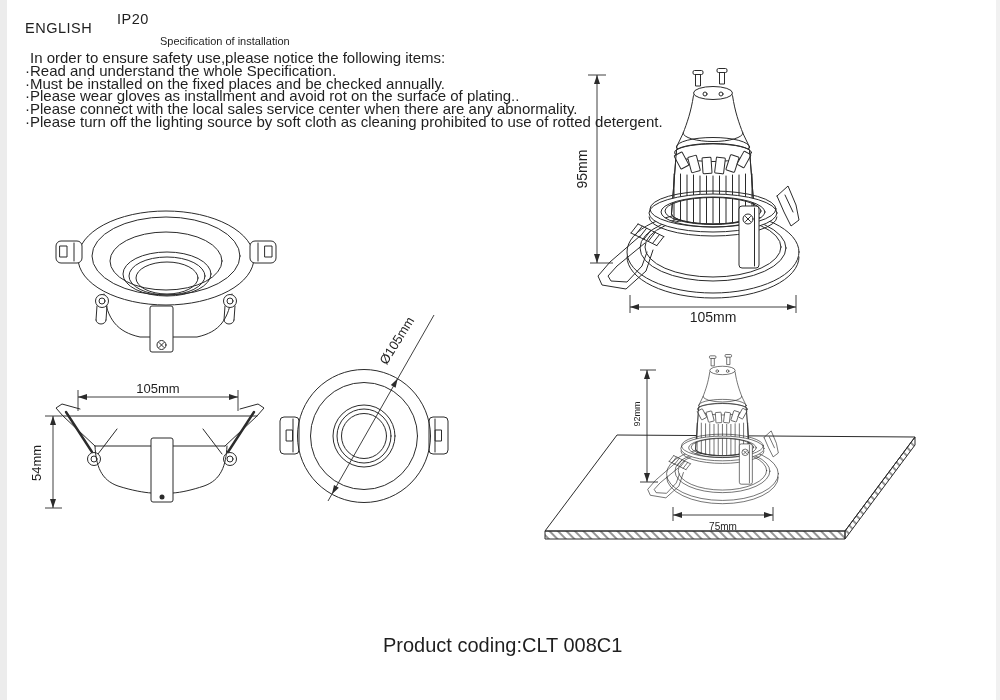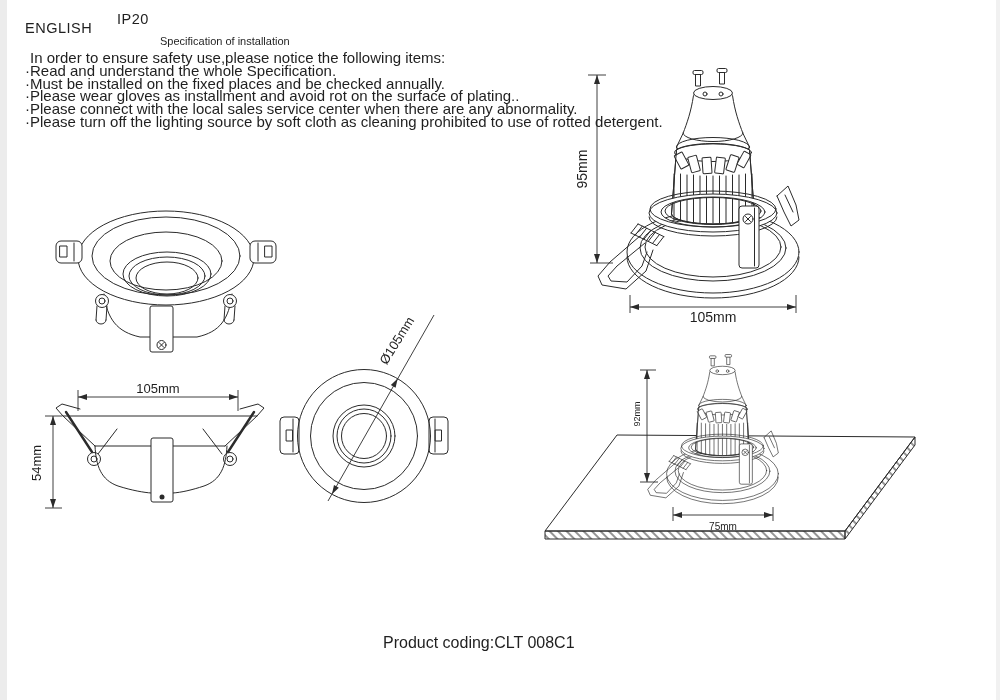--- a/index.html
+++ b/index.html
@@ -6,21 +6,21 @@
   #sheet{position:relative;width:1000px;height:700px;background:#fff;overflow:hidden;
          font-family:"Liberation Sans",sans-serif;color:#1f1f1f}
   .edge-l{position:absolute;left:0;top:0;width:7px;height:700px;background:#ececec}
   .edge-r{position:absolute;right:0;top:0;width:4px;height:700px;background:#f1f1f1}
   .abs{position:absolute;white-space:nowrap}
   .hdr{font-size:14.5px;letter-spacing:.5px}
   .spec-title{font-size:11px}
   .spec-block{position:absolute;left:25px;top:52px;font-size:15px;line-height:12.8px}
   .spec-intro{padding-left:5px}
   .spec-item span{vertical-align:baseline}
-  .coding{font-size:16px}
+  .coding{font-size:20px}
   svg{position:absolute;left:0;top:0}
   .ln{fill:none;stroke:#2b2b2b;stroke-width:1;stroke-linecap:round;stroke-linejoin:round}
   .lnb{fill:none;stroke:#2b2b2b;stroke-width:2.4;stroke-linecap:round}
   .wf{fill:#fff;stroke:#2b2b2b;stroke-width:1;stroke-linejoin:round}
   .wff{fill:#fff;stroke:none}
   .dln{fill:none;stroke:#2b2b2b;stroke-width:.9}
   .fl{fill:#2b2b2b;stroke:none}
   svg text{fill:#1f1f1f;font-family:"Liberation Sans",sans-serif}
 </style>
 </head>

